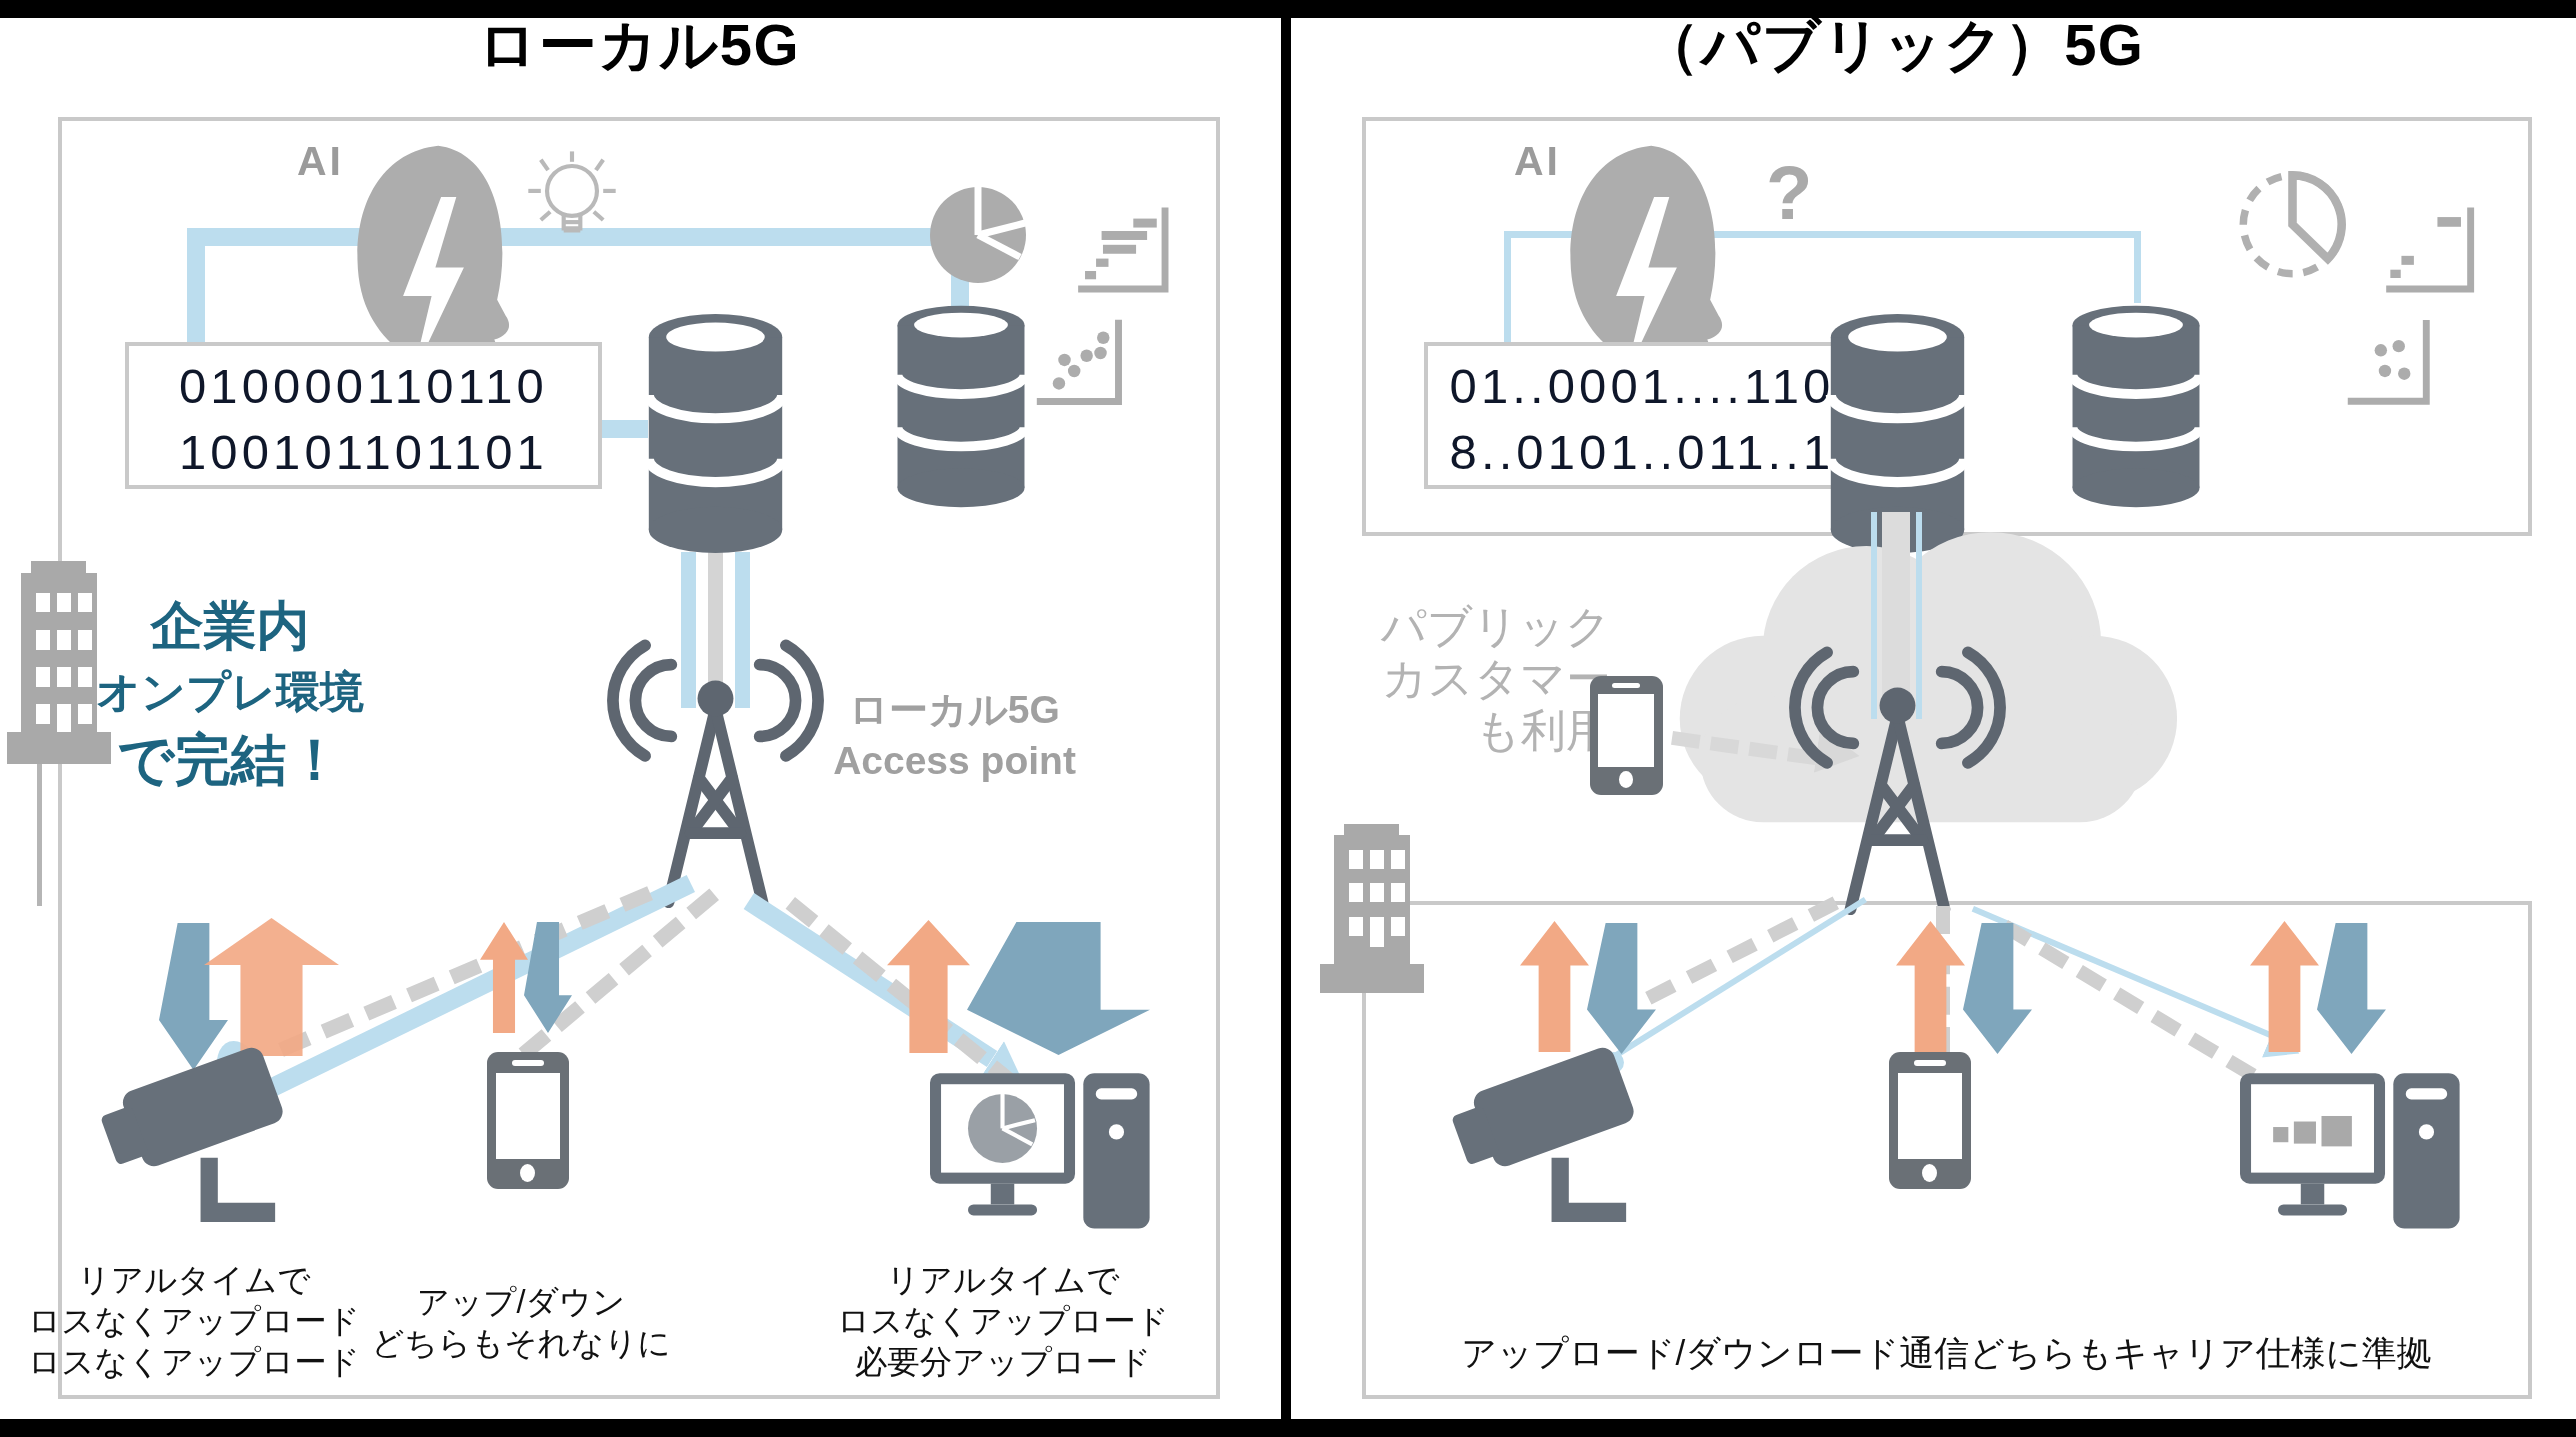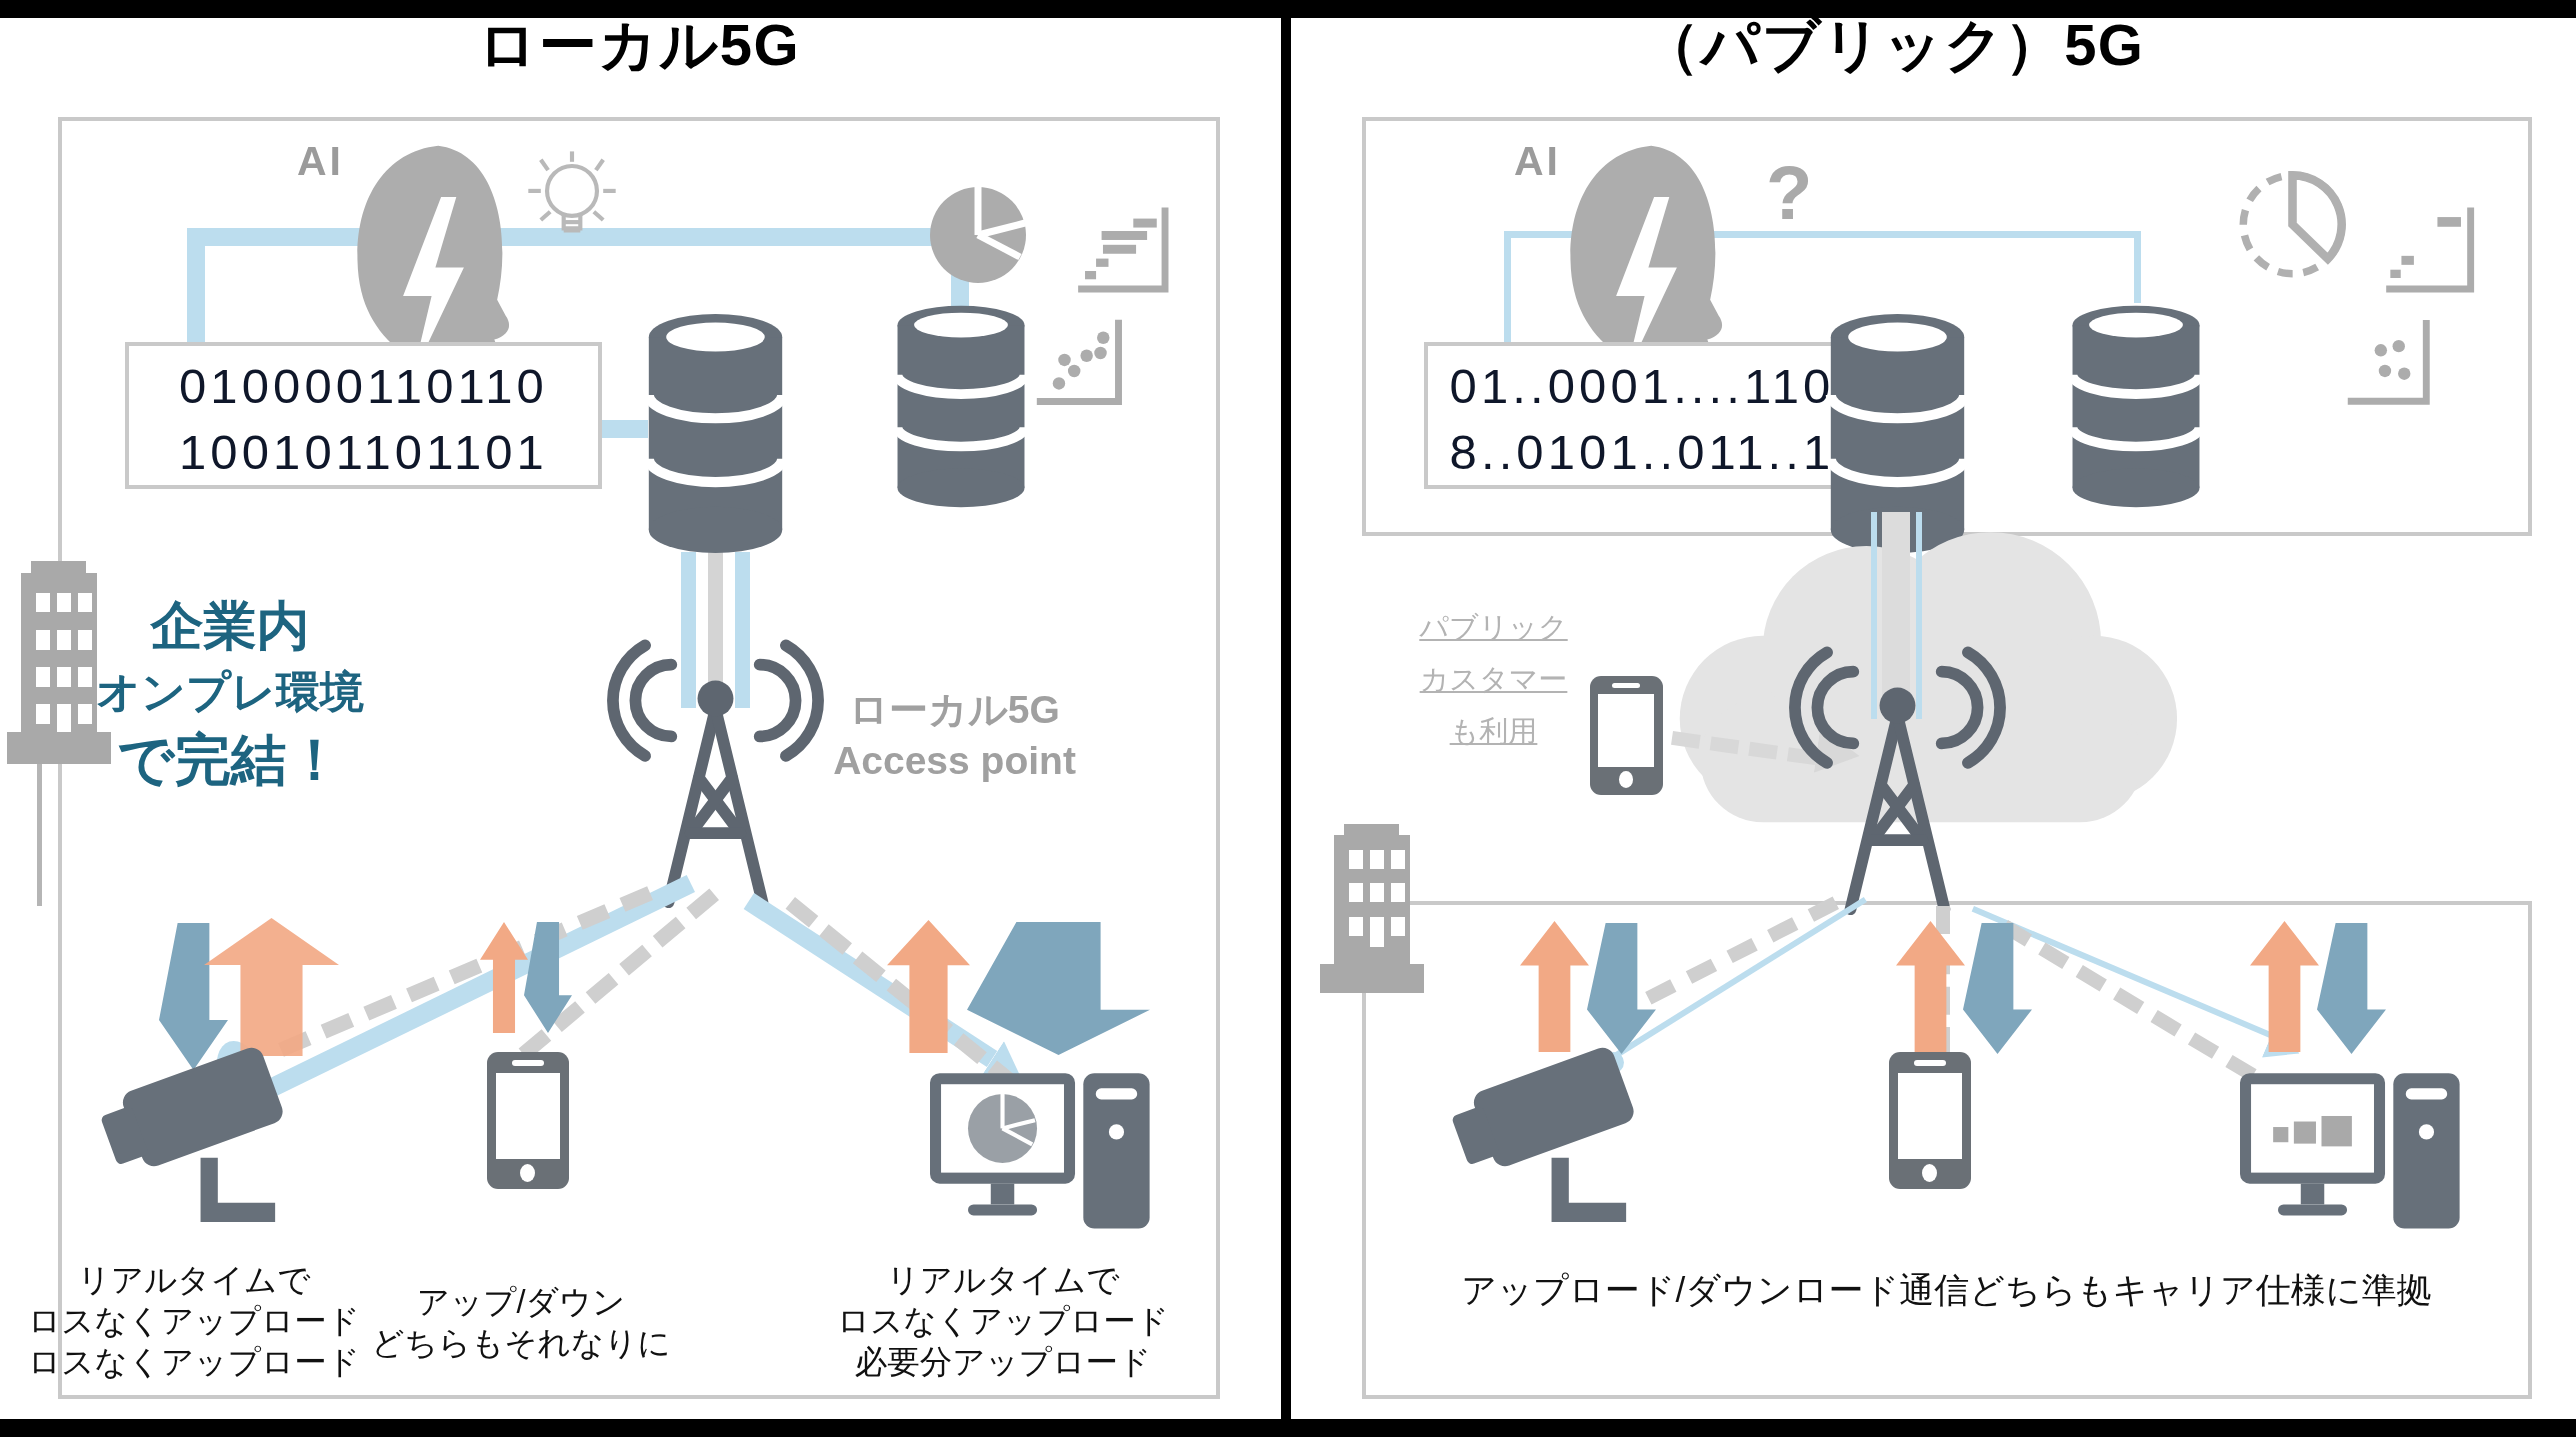--- a/index.html
+++ b/index.html
@@ -11,21 +11,21 @@
   .big-box { border:4.1px solid #c9c9c9; background:transparent; }
   .binary-box { border:4.1px solid #c9c9c9; background:#ffffff; text-align:center; }
   .binary-box div { font-size:49px; color:#0f172a; letter-spacing:4.1px; line-height:66px; white-space:nowrap; }
   .ai-label { font-size:41px; font-weight:bold; color:#9b9b9b; letter-spacing:2.8px; }
   .qmark { font-size:76px; font-weight:bold; color:#aaaaaa; }
   .onprem { text-align:center; color:#1d6480; font-weight:bold; }
   .onprem .l1 { font-size:53px; line-height:69px; }
   .onprem .l2 { font-size:44px; line-height:64px; }
   .onprem .l3 { font-size:56px; line-height:72px; }
   .gray-label { color:#a0a0a0; font-weight:bold; text-align:center; }
-  .customer-label { color:#b3b3b3; font-size:29px; line-height:52px; text-align:center;text-decoration:underline; }
+  .customer-label { color:#b3b3b3; font-size:45px; line-height:52px; text-align:right; }
   .caption { color:#111; font-size:32.5px; line-height:41px; text-align:center; white-space:nowrap; }
   .band { position:absolute; transform-origin:0 0; }
   .dash  { position:absolute; height:0; transform-origin:0 0; }
   .arrow-up   { position:absolute; clip-path:polygon(50% 0,100% 34%,73% 34%,73% 100%,27% 100%,27% 34%,0 34%); }
   .arrow-down { position:absolute; clip-path:polygon(27% 0,73% 0,73% 66%,100% 66%,50% 100%,0 66%); }
   .tri { position:absolute; clip-path:polygon(0 0,100% 50%,0 100%); transform-origin:0 50%; }
   .orange { background:#f2a985; }
   .blue   { background:#7fa6bc; }
   .lblue  { background:#bcddee; }
   .grayd  { border-top-style:dashed; border-top-color:#cfcfcf; }
@@ -435,16 +435,16 @@
       <g fill="#a9a9a9">
         <rect x="48" y="78" width="22" height="22"></rect>
         <rect x="78" y="70" width="32" height="32"></rect>
         <rect x="118" y="62" width="44" height="44"></rect>
       </g>
       <rect x="240" y="22" width="60" height="16" rx="8" fill="#ffffff"></rect>
       <circle cx="270" cy="85" r="11" fill="#ffffff"></circle>
     </svg>
   </div>
 
-  <div class="abs caption" style="left:1376px;top:1269px;width:1141px;font-size:35px;">アップロード/ダウンロード通信どちらもキャリア仕様に準拠</div>
+  <div class="abs caption" style="left:1376px;top:1332px;width:1141px;font-size:35px;">アップロード/ダウンロード通信どちらもキャリア仕様に準拠</div>
 
 </div>
 
 
 </body></html>

